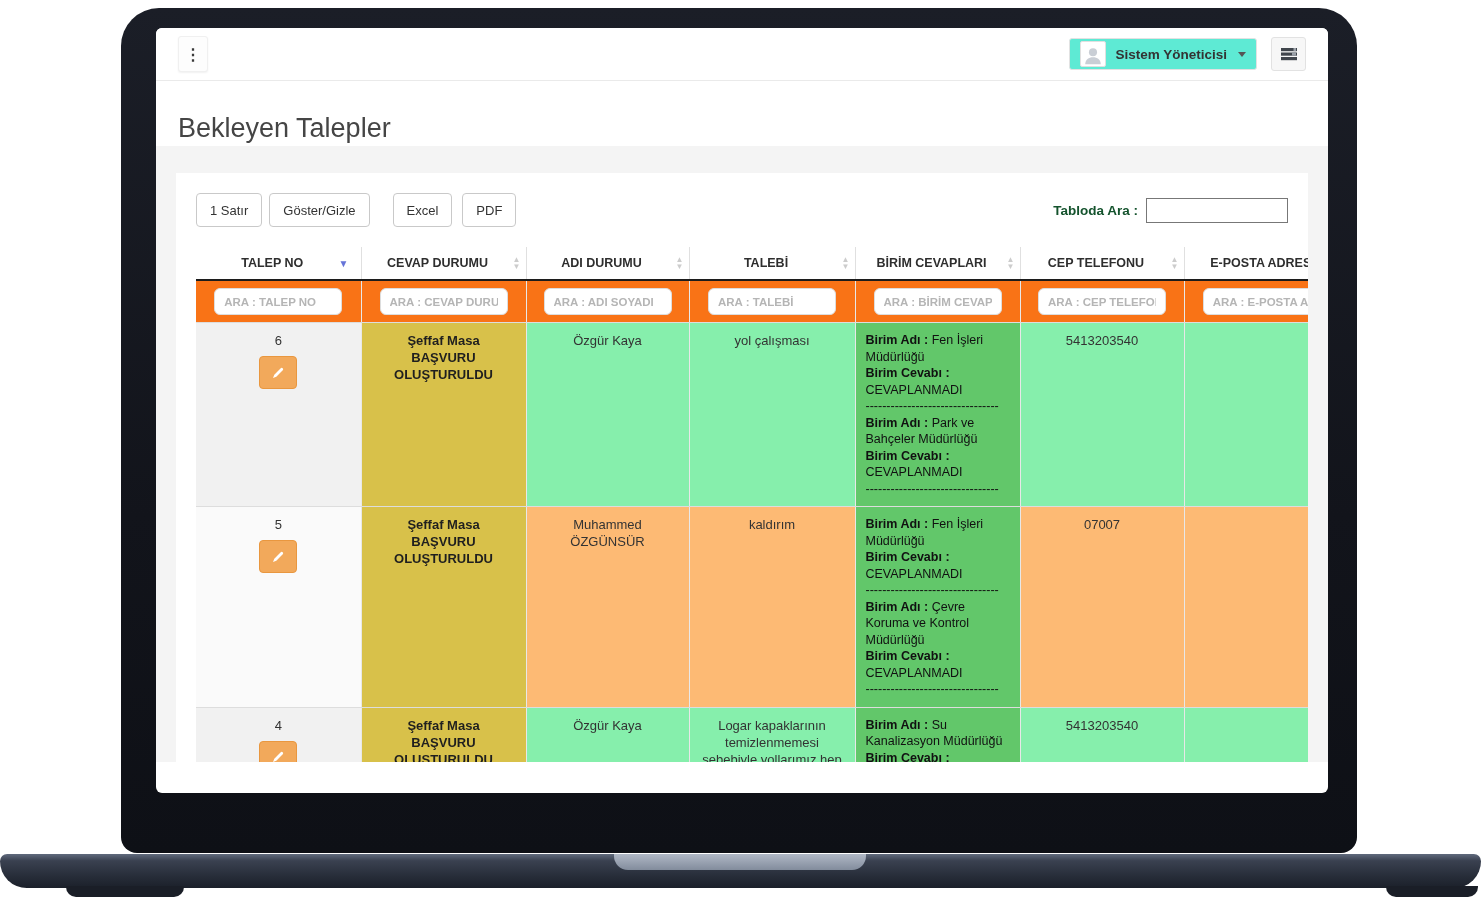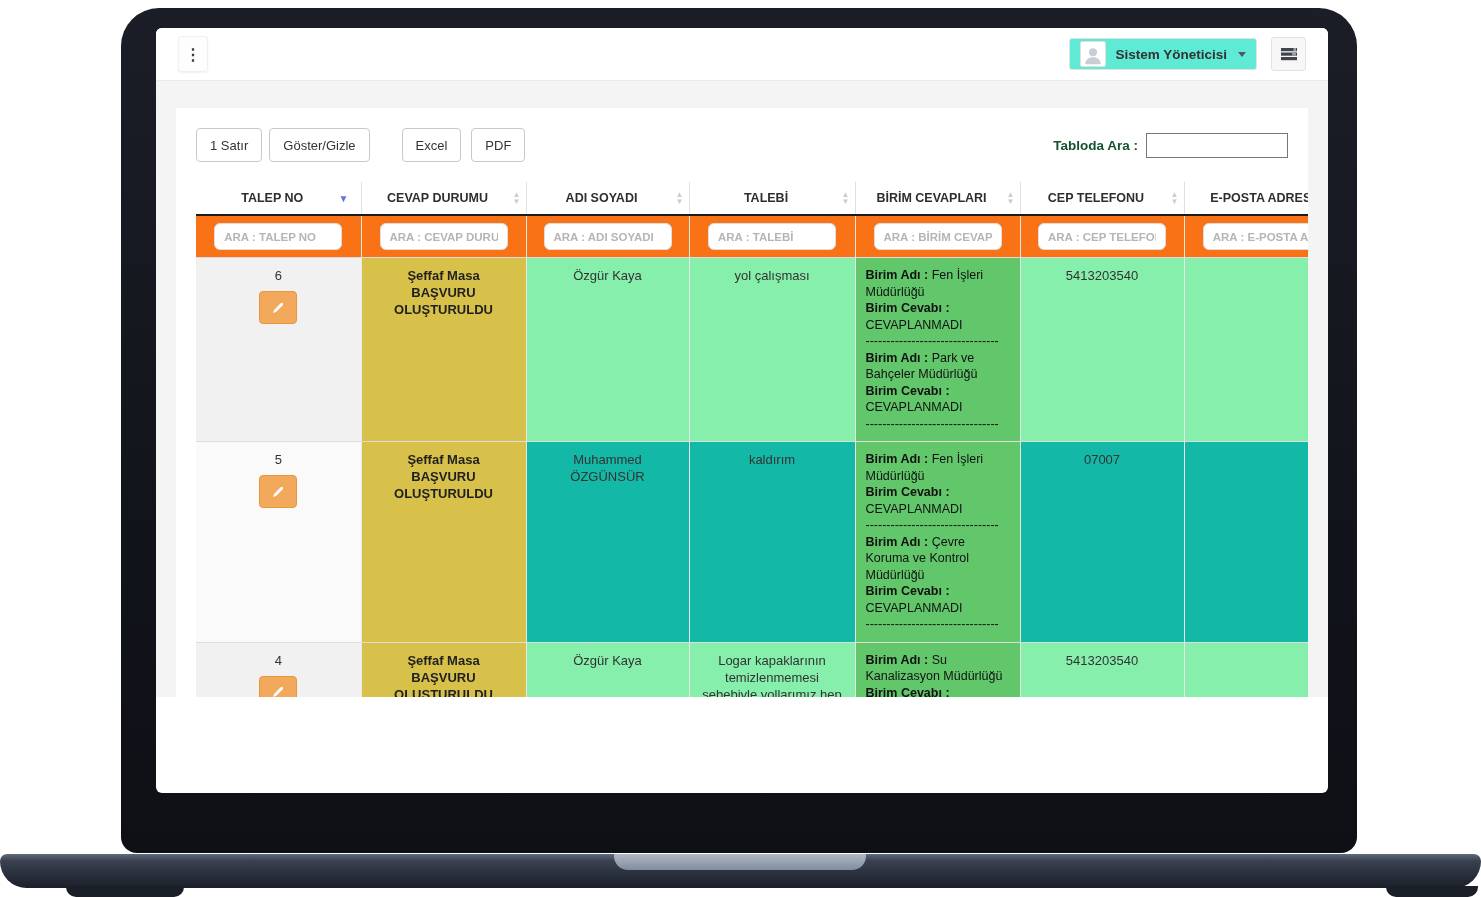--- a/index.html
+++ b/index.html
@@ -45,21 +45,21 @@
   .page-title{font-size:27px;font-weight:400;color:#454545;margin:0;}
 
   
   .body-gray{background:#f4f4f4;height:616px;padding:27px 0 0 20px;box-sizing:border-box;overflow:hidden;}
   .card{background:#fff;width:1132px;height:100%;box-sizing:border-box;padding:20px 0 0 20px;}
 
   .card-toolbar{display:flex;align-items:center;width:1112px;padding-right:20px;box-sizing:border-box;}
   .tb-btn{height:34px;padding:0 13px;background:#fff;border:1px solid #c9c9c9;border-radius:4px;
     font-family:"Liberation Sans",sans-serif;font-size:13px;color:#333;cursor:pointer;}
   .tb-btn.b0{margin-right:7px;}
-  .tb-btn.b1{margin-right:32px;}
+  .tb-btn.b1{margin-right:23px;}
   .tb-btn.b2{margin-right:10px;}
   .search-wrap{margin-left:auto;display:flex;align-items:center;gap:8px;}
   .search-label{font-size:13.5px;font-weight:bold;color:#14532d;}
   .search-input{width:142px;height:25px;border:1px solid #777;background:#fff;box-sizing:border-box;
     font-family:"Liberation Sans",sans-serif;font-size:13px;padding:0 5px;}
 
   
   .table-wrap{margin-top:20px;width:1112px;overflow:hidden;}
   table.dt{table-layout:fixed;border-collapse:collapse;width:1153px;}
   th{position:relative;padding:9px 18px 9px 6px;font-size:12.5px;font-weight:bold;color:#2e2e2e;
@@ -75,21 +75,21 @@
   tr.filter-row td:first-child{border-left:none;}
   .filter-input{width:128px;max-width:92%;height:27px;border:1px solid #ddd;border-radius:6px;
     box-sizing:border-box;padding:0 9px;font-family:"Liberation Sans",sans-serif;
     font-size:11.5px;font-weight:bold;color:#555;background:#fff;}
   .filter-input::placeholder{color:#b5b5b5;opacity:1;}
 
   tbody td{vertical-align:top;padding:9px 10px;font-size:13px;color:#333;text-align:center;
     border-bottom:1px solid #ddd;border-left:1px solid #e8e8e8;line-height:17px;box-sizing:border-box;}
   tbody td:first-child{border-left:none;}
   tr.r-odd td{background:#86efac;}
-  tr.r-even td{background:#14b8a6;}
+  tr.r-even td{background:#fdba74;}
   tr.r-odd td.col-talep{background:#f1f1f1;}
   tr.r-even td.col-talep{background:#fafafa;}
   td.col-cevap{background:#d8c14a !important;font-weight:bold;color:#1f1f1f;}
   td.col-birim{background:#62c76a !important;text-align:left;font-size:12.5px;line-height:16.5px;color:#111;}
   .edit-btn{margin-top:7px;width:38px;height:33px;background:#f2a95b;border:1px solid #e9973f;
     border-radius:4px;display:inline-flex;align-items:center;justify-content:center;cursor:pointer;}
   .sep-line{letter-spacing:0;color:#111;}
   .b{font-weight:bold;}
 </style>
 </head>
@@ -119,20 +119,23 @@
         <svg width="16" height="14" viewBox="0 0 16 14">
           <rect x="0" y="1" width="16" height="3.2" fill="#41464d"></rect>
           <rect x="0" y="5.5" width="16" height="3.2" fill="#41464d"></rect>
           <rect x="11" y="5.5" width="4" height="3.2" fill="#9aa0a8"></rect>
           <rect x="0" y="10" width="16" height="3.2" fill="#41464d"></rect>
           <rect x="12.5" y="1" width="2.5" height="3.2" fill="#9aa0a8"></rect>
         </svg>
       </div>
     </div>
 
+    <div class="title-section">
+      <h1 class="page-title">Bekleyen Talepler</h1>
+    </div>
 
     <div class="body-gray">
       <div class="card">
 
         <div class="card-toolbar">
 
           <span id="toolbar-buttons" style="display:flex;align-items:center;">
               <button class="tb-btn b0">1 Satır</button>
               <button class="tb-btn b1">Göster/Gizle</button>
               <button class="tb-btn b2">Excel</button>
@@ -155,21 +158,21 @@
                 <col style="width: 164px;">
                 <col style="width: 165px;">
               </colgroup>
             <thead>
               <tr id="header-row">
                   <th><span class="th-label">TALEP NO</span><span class="sort-active">▼</span></th>
                   <th><span class="th-label">CEVAP DURUMU</span><span class="sort-both">
                       <span>▲</span>
                       <span>▼</span>
                     </span></th>
-                  <th><span class="th-label">ADI SOYADI</span><span class="sort-both">
+                  <th><span class="th-label">ADI DURUMU</span><span class="sort-both">
                       <span>▲</span>
                       <span>▼</span>
                     </span></th>
                   <th><span class="th-label">TALEBİ</span><span class="sort-both">
                       <span>▲</span>
                       <span>▼</span>
                     </span></th>
                   <th><span class="th-label">BİRİM CEVAPLARI</span><span class="sort-both">
                       <span>▲</span>
                       <span>▼</span>

